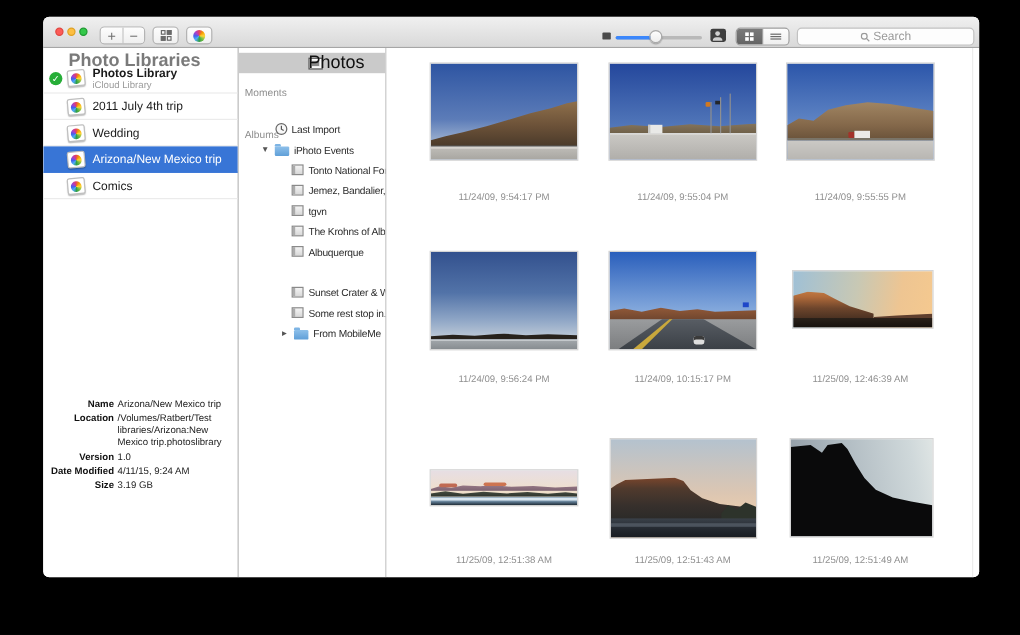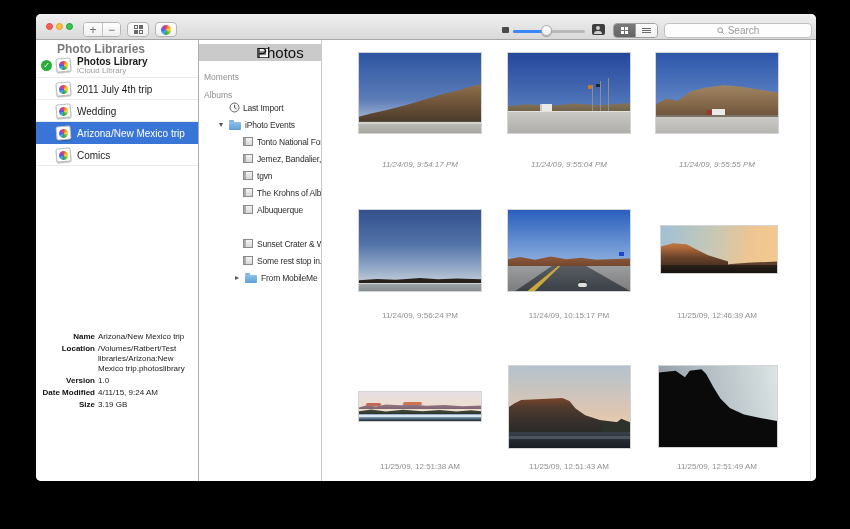--- a/index.html
+++ b/index.html
@@ -58,21 +58,21 @@
   .list-glyph { width:9px; }
   .list-glyph i { display:block; height:1px; background:#6a6a6a; margin:1px 0; }
 
   .searchfield { position:absolute; left:628px; top:9px; width:148px; height:15px; background:#fdfdfd;
                  border:1px solid #c2c2c2; border-radius:4px; display:flex; align-items:center; justify-content:center;
                  color:#9a9a9a; font-size:10px; gap:3px; }
 
   
   .sidebar { position:absolute; left:0; top:26px; width:163px; height:441px; background:#fff;
              border-right:1px solid #aeaeae; overflow:hidden; }
-  .sb-header { position:absolute; left:21px; top:2px; font-size:12px; font-weight:bold; color:#7a7a7a;text-align:right; }
+  .sb-header { position:absolute; left:21px; top:2px; font-size:15px; font-weight:bold; color:#7a7a7a;text-align:right; }
   .sb-row { position:absolute; left:0; width:163px; border-bottom:1px solid #ebebeb; }
   .sb-row .lib-icon { position:absolute; left:20px; width:15px; height:14px; background:#fff; border:1px solid #bfbfbf;
                       border-radius:2px; box-shadow:0 1px 1px rgba(0,0,0,.25); transform:rotate(-5deg);
                       display:flex; align-items:center; justify-content:center; }
   .sb-title { position:absolute; left:41px; font-size:10px; color:#1a1a1a; white-space:nowrap; }
   .row-first { top:13px; height:25px; }
   .row-first .lib-icon { top:5px; }
   .row-first .sb-title { top:3px; font-weight:bold; }
   .sb-sub { position:absolute; left:41px; top:13px; font-size:8px; color:#9b9b9b; }
   .check-badge { position:absolute; left:5px; top:7px; width:11px; height:11px; border-radius:50%;
@@ -98,21 +98,21 @@
   
   .albums { position:absolute; left:163px; top:26px; width:123px; height:441px; background:#fff;
             border-right:1px solid #c9c9c9; overflow:hidden; }
   .photos-row { position:absolute; left:0; top:4px; width:123px; height:17px; background:#cacaca;
                 display:flex; align-items:center; }
   .photos-icon { position:absolute; left:39px; width:12px; height:10px; border:1px solid #4d4d4d; background:#ededed;
                  box-shadow:inset 0 0 0 1px #fff; }
   .photos-icon::before { content:""; position:absolute; left:2px; top:2px; right:2px; bottom:2px; background:#8a8a8a; }
   .photos-row span { position:absolute; left:58px; font-size:15px; color:#111; }
   .alb-section { position:absolute; left:5px; font-size:8.5px; color:#8e8e8e; }
-  .sec-moments { top:32px; } .sec-albums { top:50px; }
+  .sec-moments { top:32px; } .sec-albums { top:67px; }
   .tree-item { position:absolute; left:0; width:123px; height:17px; font-size:8.5px; letter-spacing:-0.2px;
                color:#2d2d2d; }
   .tree-item .lbl { position:absolute; top:4px; white-space:nowrap; }
   .tri { position:absolute; top:4px; font-size:8px; color:#555; }
   .icon-clock { position:absolute; top:3px; }
   .icon-folder { position:absolute; top:6px; width:12px; height:8px; border-radius:1px;
                  background:linear-gradient(#8ec0ea,#5f9fd8); }
   .icon-folder::before { content:""; position:absolute; left:0; top:-2px; width:5px; height:2px;
                  border-radius:1px 1px 0 0; background:#7db4e4; }
   .icon-album { position:absolute; top:4px; width:10px; height:9px; border:1px solid #8a8a8a;
@@ -219,21 +219,21 @@
   .p8 .strip { left:0; right:0; bottom:11%; height:3px; background:#5a636d; opacity:.7; }
 
   
   .p9 { left:622px; top:351px; width:120px; height:83px;
         background:linear-gradient(80deg,#8e98a2,#aeb9c0 40%,#cfd8da 85%,#dfe5e4); }
   .p9 .sil { left:0; right:0; top:0; bottom:0;
       clip-path:polygon(0 8%,14% 6%,22% 14%,26% 6%,36% 4%,40% 10%,46% 26%,52% 40%,60% 52%,72% 60%,85% 64%,100% 68%,100% 100%,0 100%);
       background:#0a0a0b; }
 
   
-  .ts.r1 { top:146px;font-style:italic; } .ts.r2 { top:297px; } .ts.r3 { top:448px; }
+  .ts.r1 { top:146px; } .ts.r2 { top:297px; } .ts.r3 { top:448px; }
   .ts.c1 { left:322px; } .ts.c2 { left:471px; } .ts.c3 { left:619px; }
 </style>
 </head>
 <body>
 
 <div class="stage">
   <div class="window">
 
     <div class="toolbar">
       <span class="tl red"></span>

